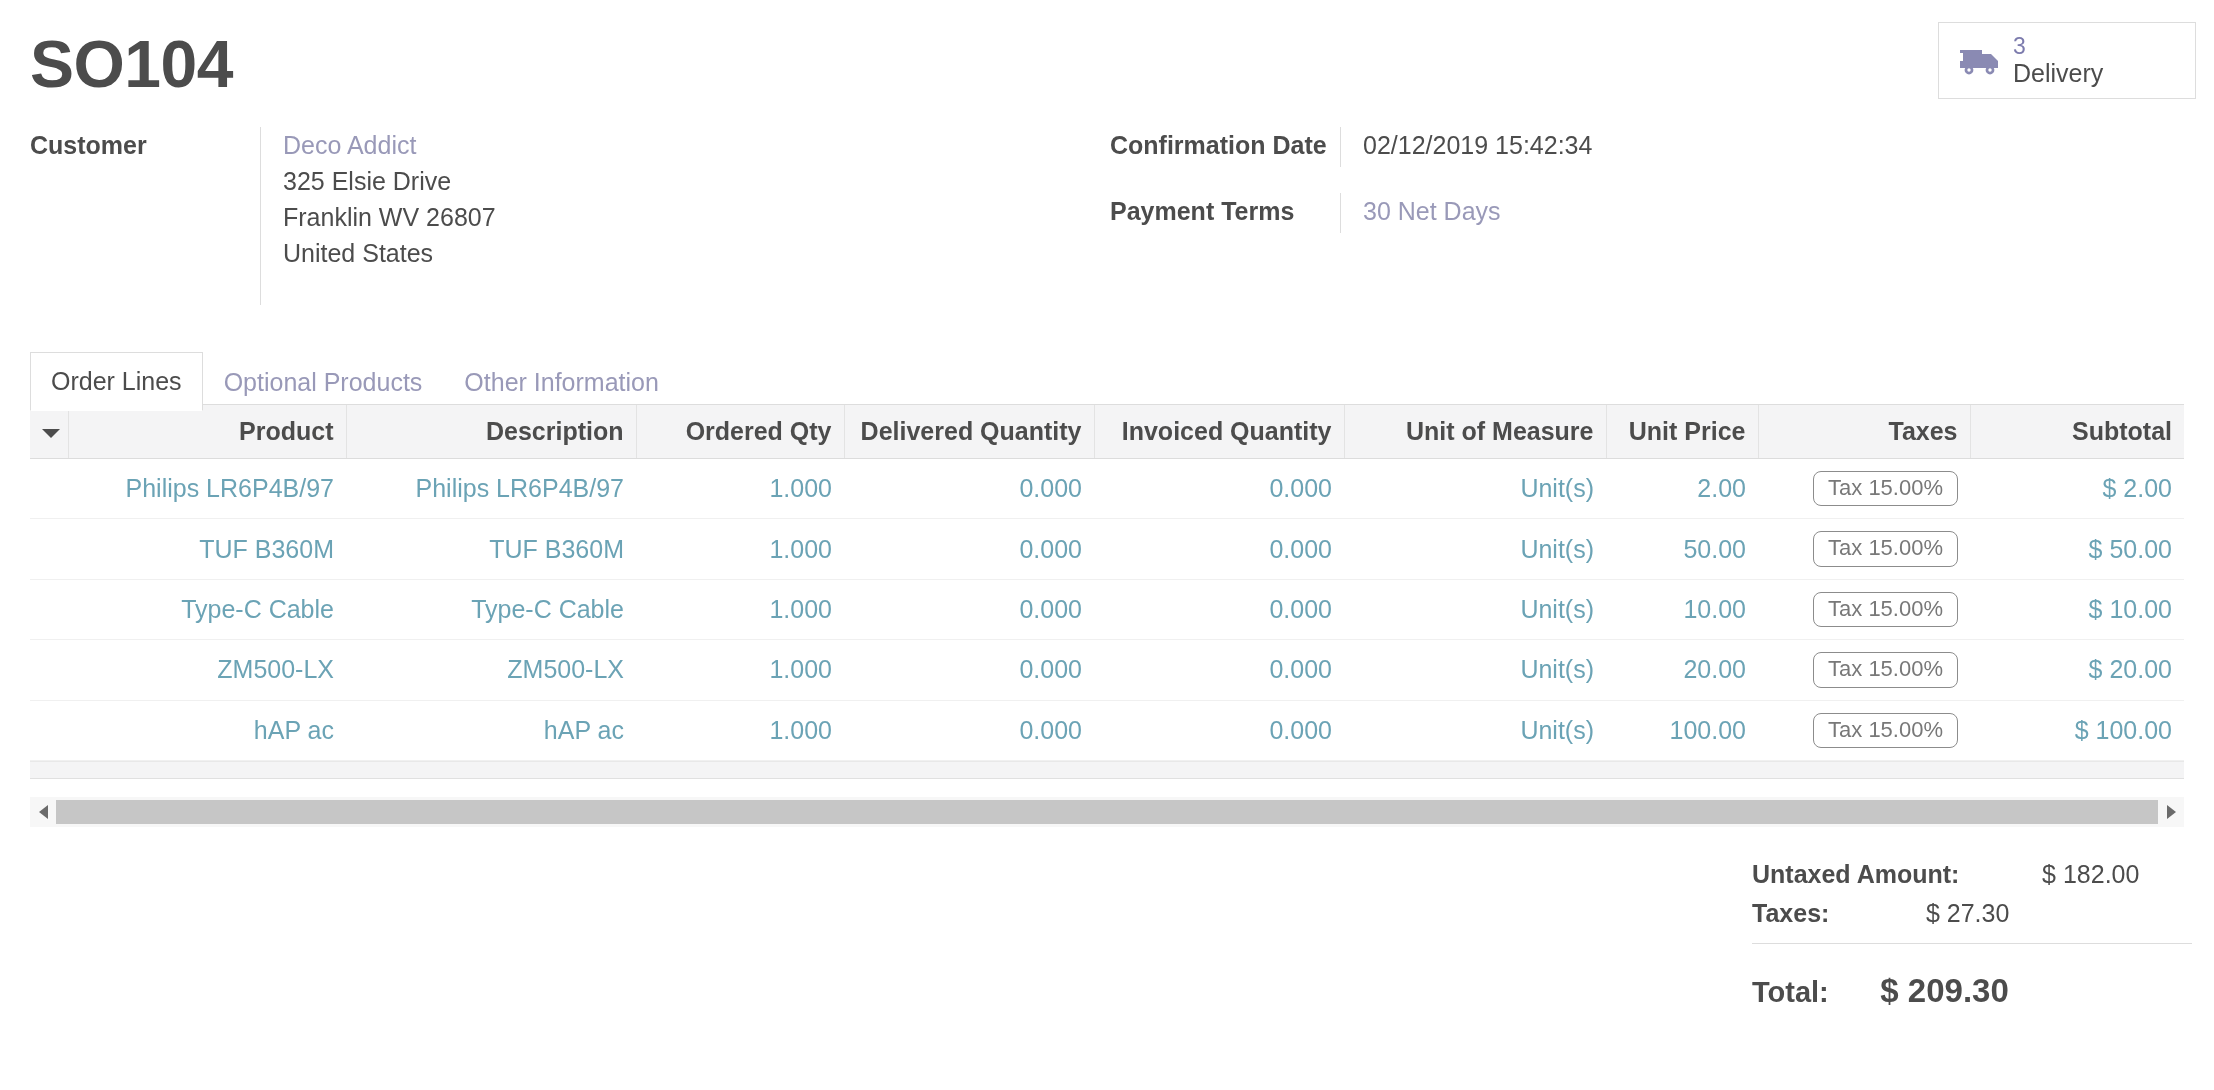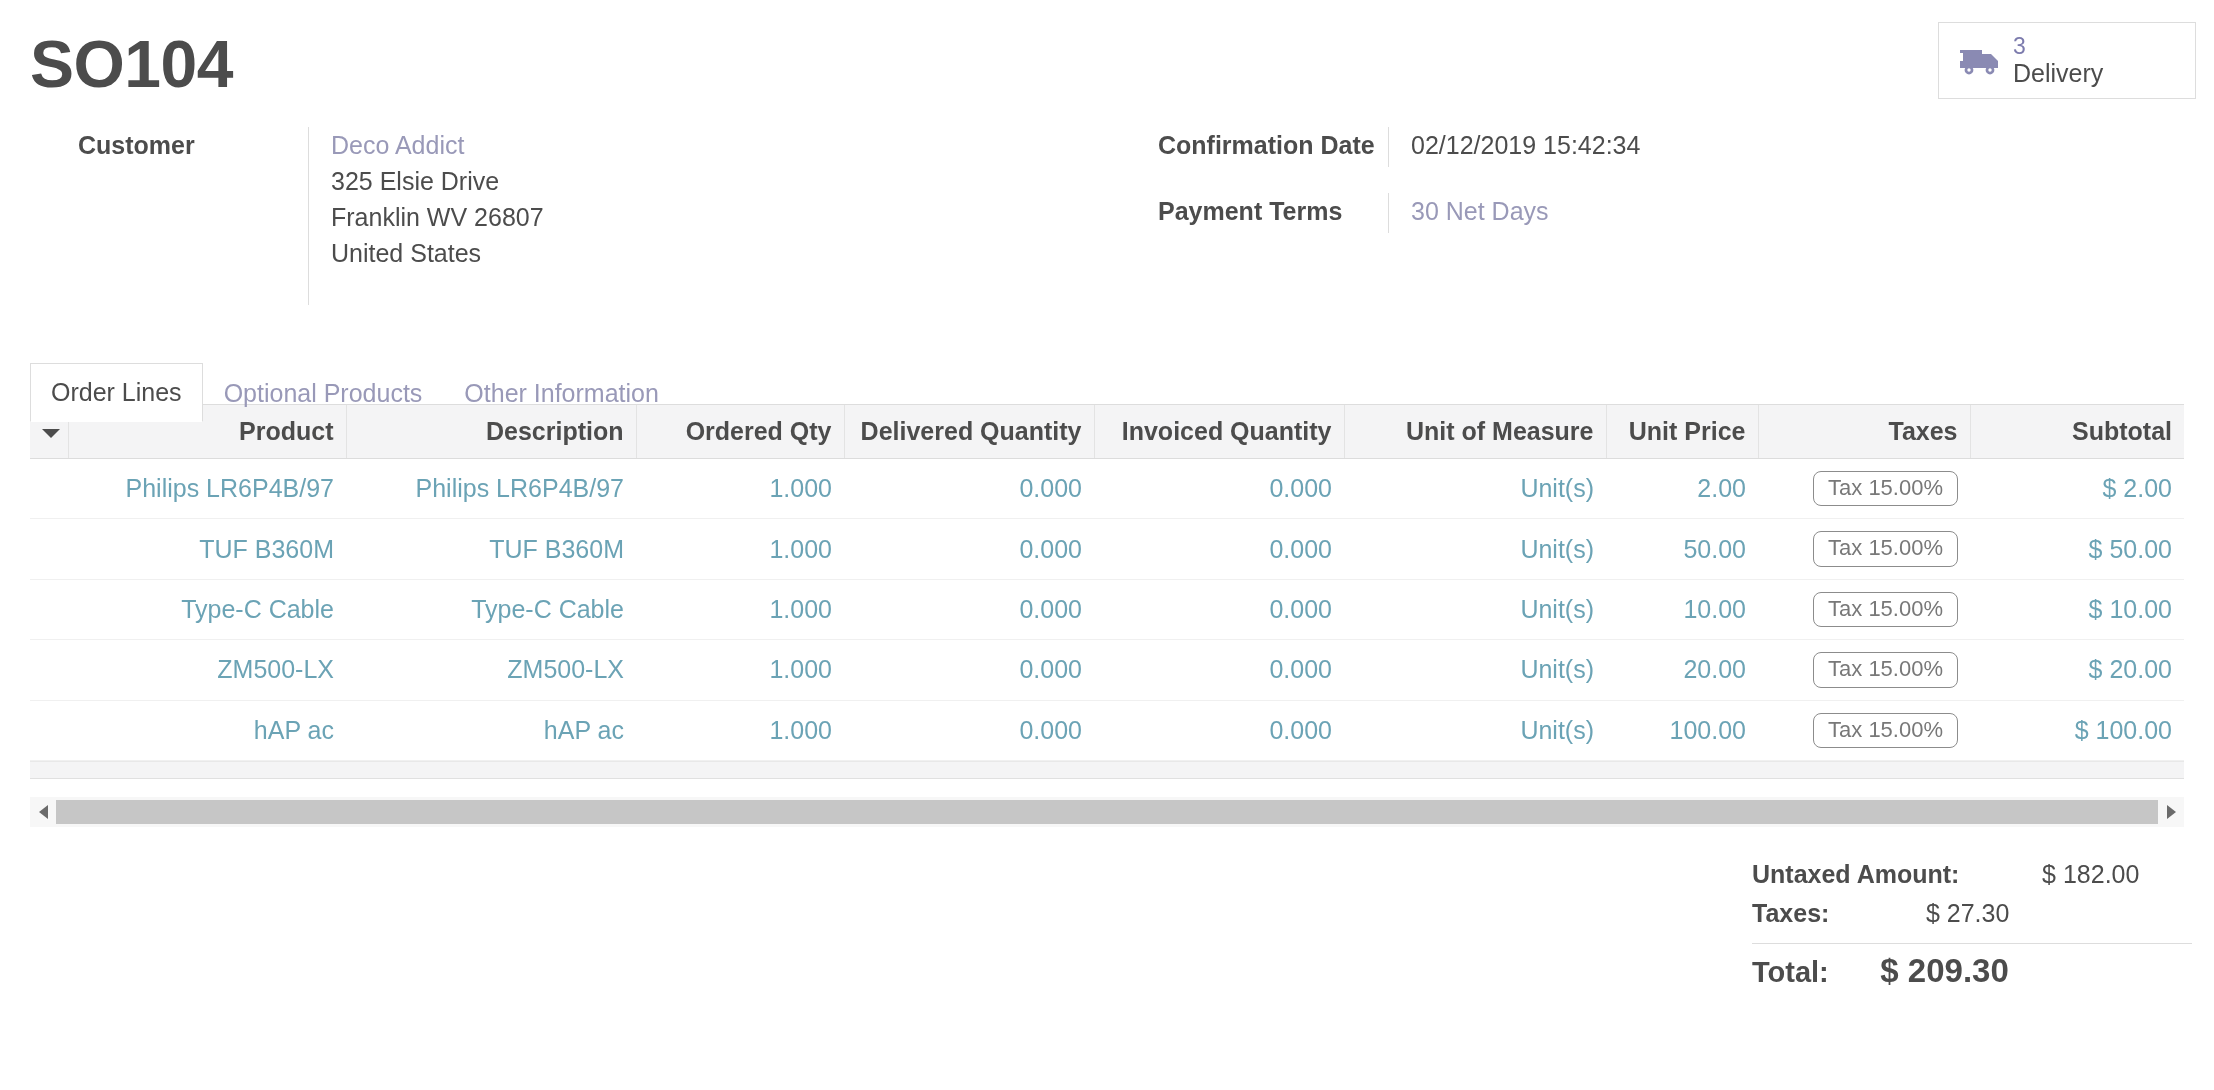--- a/index.html
+++ b/index.html
@@ -47,21 +47,20 @@
   }
   .stat-icon { width: 54px; display: flex; align-items: center; justify-content: center; }
   .stat-text { display: flex; flex-direction: column; line-height: 1.15; margin-left: 6px; }
   .stat-value { font-size: 23px; color: #7c7bad; }
   .stat-label { font-size: 25px; color: #4c4c4c; }
 
   
   .info-group {
     display: flex;
     padding: 26px 30px 0 30px;
-    margin-left: 48px;
   }
   .info-col { display: flex; flex-direction: column; }
   .info-col.left { width: 1080px; }
   .info-col.right { flex: 1; }
   .field-row { display: flex; align-items: flex-start; margin-bottom: 26px; }
   .field-label {
     width: 230px;
     font-size: 25px;
     font-weight: bold;
     color: #4c4c4c;
@@ -90,21 +89,21 @@
   }
   .tab {
     font-size: 25px;
     color: #9999b8;
     padding: 12px 20px;
     cursor: pointer;
     border: 1px solid transparent;
     border-bottom: none;
     line-height: 1.3;
     position: relative;
-    top: 18px;
+    top: 7px;
     white-space: nowrap;
   }
   .tab.active {
     color: #4c4c4c;
     background: #ffffff;
     border-color: #dddddd;
     border-bottom: 1px solid #ffffff;
   }
 
   
@@ -211,21 +210,21 @@
     color: #4c4c4c;
     text-align: right;
     padding-right: 30px;
   }
   .total-amount {
     font-size: 25px;
     color: #4c4c4c;
     width: 150px;
     text-align: right;
   }
-  .total-row.grand { border-top: 1px solid #dddddd; padding-top: 8px; margin-top: 10px; }
+  .total-row.grand { border-top: 1px solid #dddddd; padding-top: 28px; margin-top: 10px; }
   .total-row.grand .total-label { font-size: 29px; }
   .total-row.grand .total-amount { font-size: 33px; font-weight: bold; }
 </style>
 </head>
 <body>
 
 <div class="sheet">
 
   <div class="header-row">
     <h1 class="page-title">SO104</h1>

